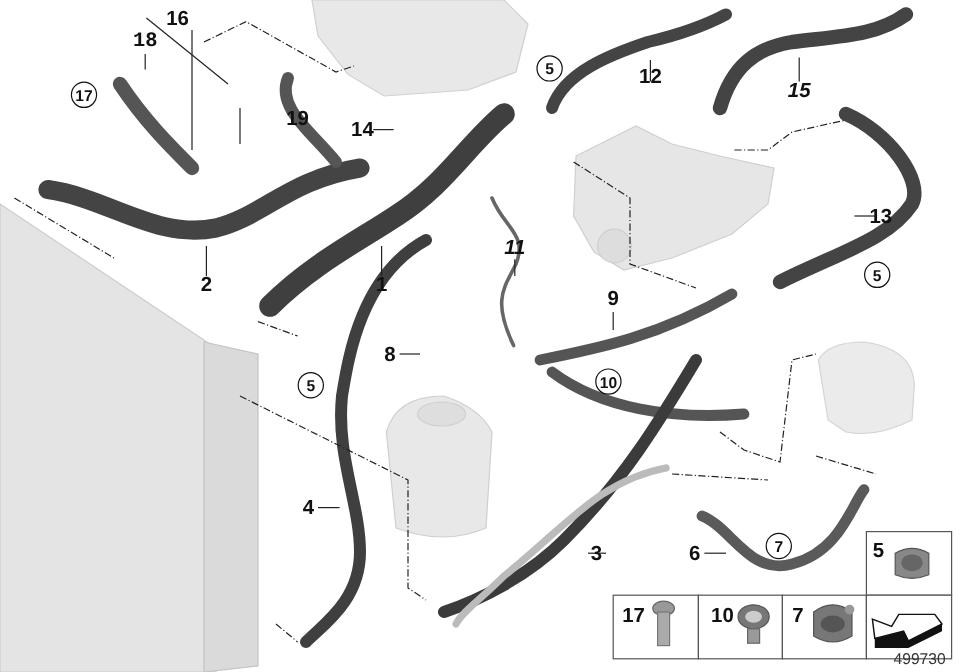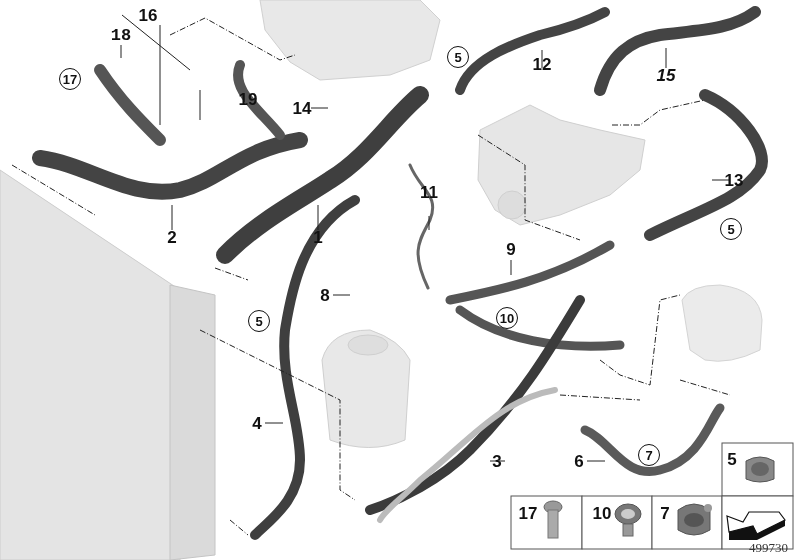--- a/index.html
+++ b/index.html
@@ -1,20 +1,20 @@
 <!DOCTYPE html>
 <html><head>
 <meta charset="utf-8">
 <style>
   html, body { margin: 0; padding: 0; background: #ffffff; }
   body { width: 800px; height: 560px; position: relative; overflow: hidden; font-family: "Liberation Sans", sans-serif; }
   #diagram { position: absolute; left: 0; top: 0; width: 800px; height: 560px; }
   .label { position: absolute; font-family: "Liberation Sans", sans-serif; font-weight: bold; font-size: 17px; color: #111; line-height: 1; transform: translate(-50%, -50%); white-space: nowrap; }
   .label.circled { width: 20px; height: 20px; border: 1.5px solid #111; border-radius: 50%; background: #fff; display: flex; align-items: center; justify-content: center; font-size: 13px; }
-  .docnum { position: absolute; right: 12px; bottom: 4px; font-size: 13px; color: #333; font-family: Liberation Serif, serif; margin-top: 28px; }
+  .docnum { position: absolute; right: 12px; bottom: 4px; font-size: 13px; color: #333; font-family: Liberation Sans, sans-serif; margin-top: 28px; }
 </style>
 </head>
 <body>
 
 <svg id="diagram" viewBox="0 0 800 560" xmlns="http://www.w3.org/2000/svg">
 
   <g fill="#e8e8e8" stroke="#d0d0d0">
     <path d="M260 0 L420 0 L440 20 L430 60 L390 75 L320 80 L290 62 L265 30 Z"></path>
   </g>
 
@@ -124,21 +124,21 @@
     <div class="label" style="left: 497px; top: 461px;">3</div>
     <div class="label" style="left: 257px; top: 423px;">4</div>
     <div class="label circled" style="left: 458px; top: 57px;">5</div>
     <div class="label circled" style="left: 259px; top: 321px;">5</div>
     <div class="label circled" style="left: 731px; top: 229px;">5</div>
     <div class="label" style="left: 579px; top: 461px;">6</div>
     <div class="label circled" style="left: 649px; top: 455px;">7</div>
     <div class="label" style="left: 325px; top: 295px;">8</div>
     <div class="label" style="left: 511px; top: 249px;">9</div>
     <div class="label circled" style="left: 507px; top: 318px;">10</div>
-    <div class="label" style="left: 429px; top: 192px;">11</div>
+    <div class="label" style="left: 429px; top: 206px; font-style: italic;">11</div>
     <div class="label" style="left: 542px; top: 64px;">12</div>
     <div class="label" style="left: 734px; top: 180px;">13</div>
     <div class="label" style="left: 302px; top: 108px;">14</div>
     <div class="label" style="left: 666px; top: 75px; font-style: italic;">15</div>
     <div class="label" style="left: 148px; top: 15px;">16</div>
     <div class="label circled" style="left: 70px; top: 79px;">17</div>
     <div class="label" style="left: 121px; top: 35px; font-family: Liberation Mono, monospace;">18</div>
     <div class="label" style="left: 200px; top: 99px; margin-left: 48px;">19</div>
   </div>
 

